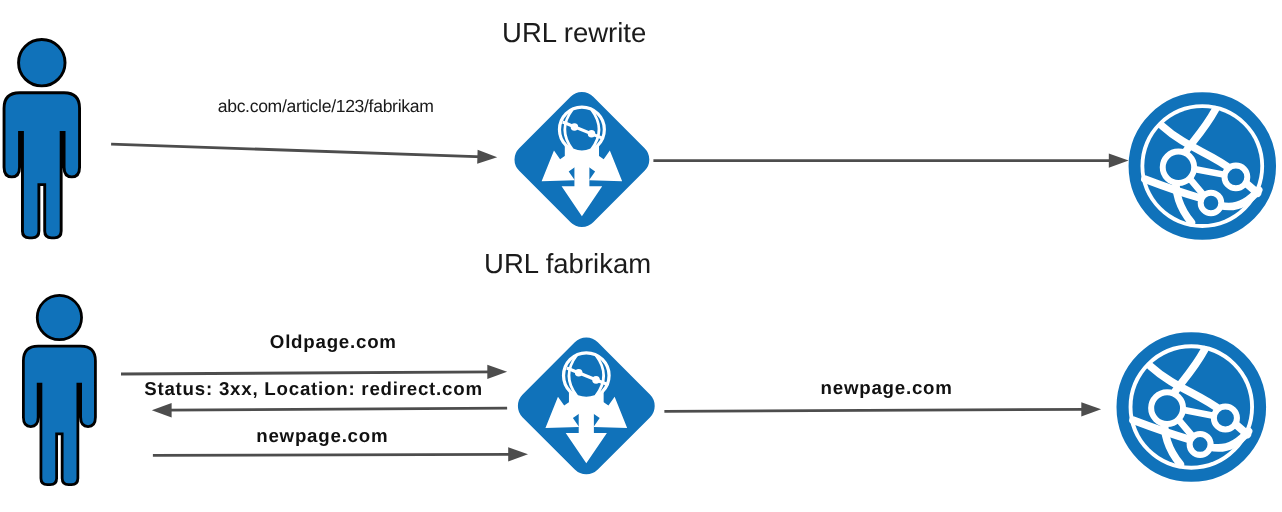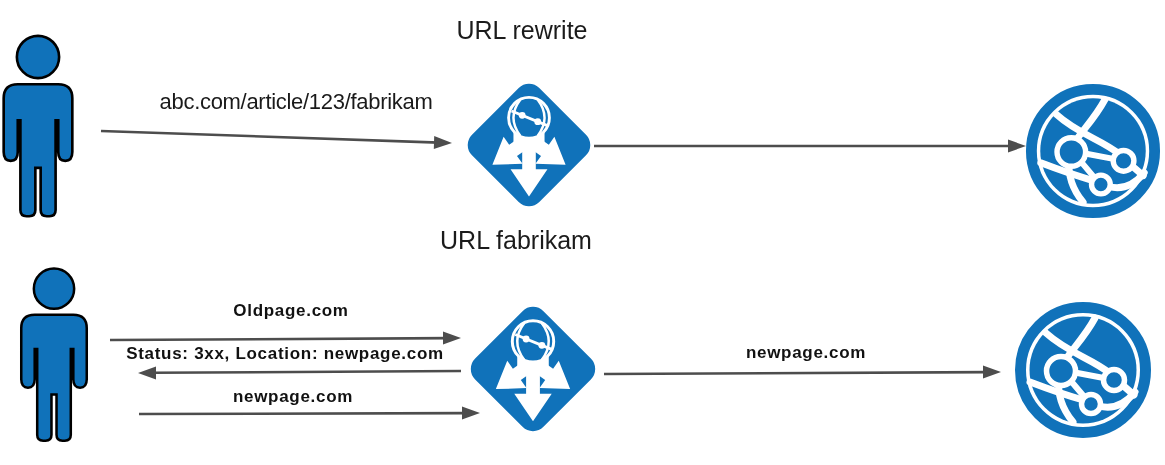--- a/index.html
+++ b/index.html
@@ -15,21 +15,21 @@
     position: absolute;
     transform: translateX(-50%);
     font-size: 25px;
     font-weight: 400;
     color: #1b1b1b;
     white-space: nowrap;
   }
   .url-label {
     position: absolute;
     transform: translateX(-50%);
-    font-size: 22px;
+    font-size: 16px;
     font-weight: 400;
     letter-spacing: -0.3px;
     color: #1a1a1a;
     white-space: nowrap;
   }
   .bold-label {
     position: absolute;
     transform: translateX(-50%);
     font-size: 17px;
     font-weight: 700;
@@ -136,22 +136,22 @@
       <path d="M17 82 C38 90 56 96 70 100" stroke-width="7"></path>
       <path d="M86 106 C100 110 112 104 122 92" stroke-width="7"></path>
       <path d="M54 71 L96 79" stroke-width="6"></path>
       <path d="M52 74 L74 100" stroke-width="6"></path>
     </g>
     <circle cx="48" cy="71" r="14.5" fill="#1072BA" stroke="#ffffff" stroke-width="5.5"></circle>
     <circle cx="101" cy="80" r="10.5" fill="#1072BA" stroke="#ffffff" stroke-width="5.5"></circle>
     <circle cx="78" cy="104" r="9.5" fill="#1072BA" stroke="#ffffff" stroke-width="5.5"></circle>
   </svg>
 
-  <div class="bold-label" style="left:291px; top:301px;">Oldpage.com</div>
-  <div class="bold-label" style="left:285px; top:344px;">Status: 3xx, Location: newpage.com</div>
+  <div class="bold-label" style="left:303px; top:301px;">Oldpage.com</div>
+  <div class="bold-label" style="left:285px; top:344px;">Status: 3xx, Location: redirect.com</div>
   <div class="bold-label" style="left:293px; top:387px;">newpage.com</div>
   <div class="bold-label" style="left:806px; top:343px;">newpage.com</div>
 
   <svg class="arrows-layer">
 
     <g>
       <line class="arrow-line" x1="101" y1="131" x2="439" y2="142.6"></line>
       <polygon class="arrow-head" points="452,143 433.8,148.9 434.2,136.1"></polygon>
     </g>
 

